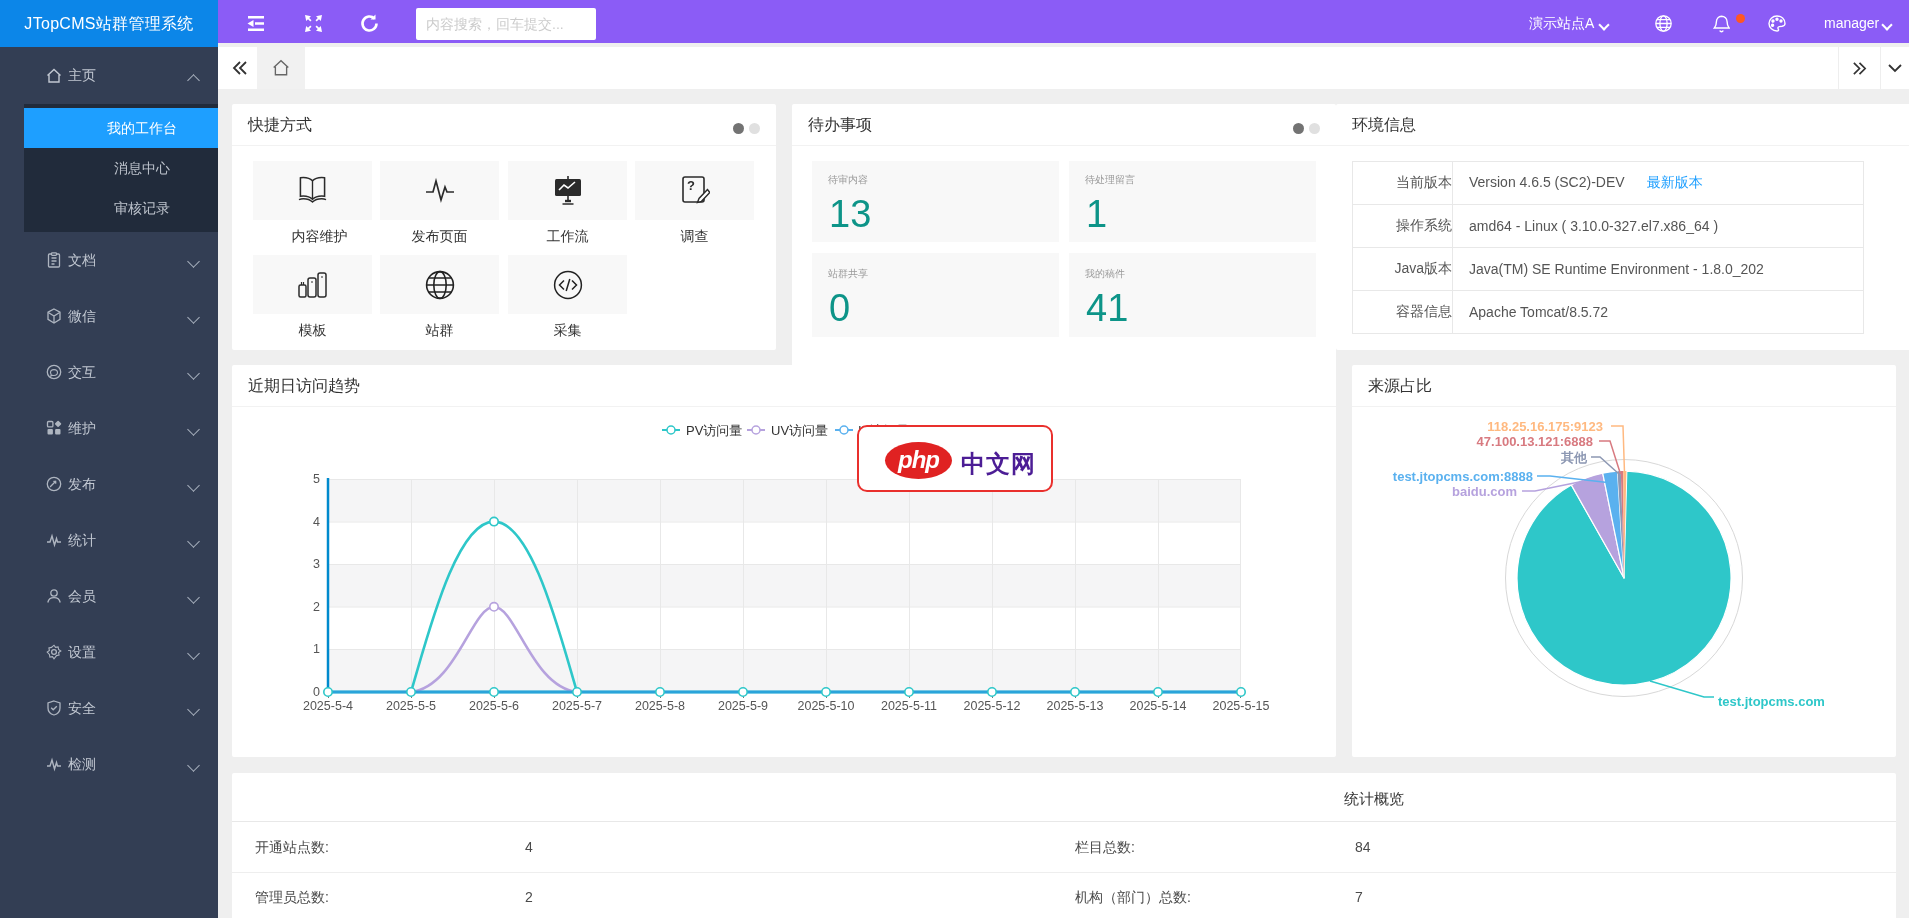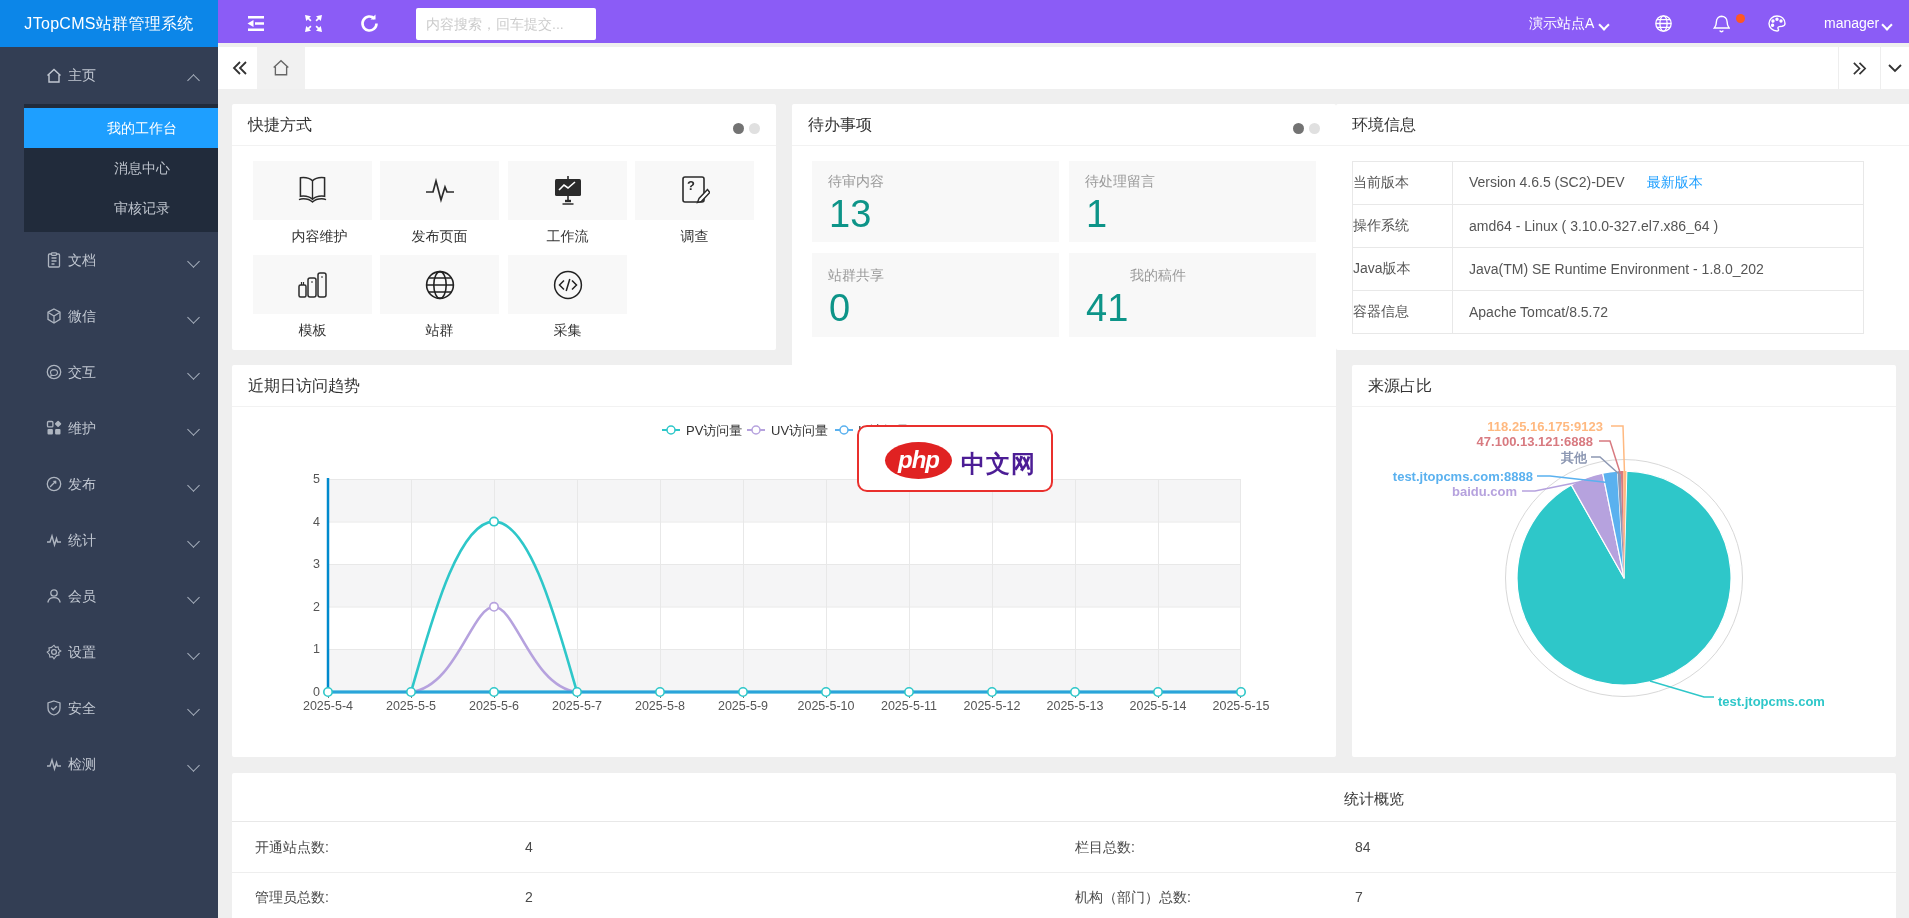--- a/index.html
+++ b/index.html
@@ -26,24 +26,24 @@
 .tbtn{position:absolute;top:0;height:42px;display:flex;align-items:center;justify-content:center;color:#444;}
 
 .main{position:absolute;left:218px;top:89px;width:1691px;height:829px;background:#efefef;}
 .card{position:absolute;background:#fff;border-radius:2px;}
 .chead{position:absolute;left:0;top:0;right:0;height:42px;line-height:42px;border-bottom:1px solid #f2f2f2;font-size:16px;color:#333;padding-left:16px;}
 .dots{position:absolute;top:19px;right:16px;line-height:0;}
 .dots i{display:inline-block;width:11px;height:11px;border-radius:50%;margin-left:5px;}
 .tile{position:absolute;background:#f8f8f8;}
 .tlabel{position:absolute;font-size:14px;color:#333;text-align:center;}
 .num{font-size:38px;color:#0D9488;}
-.glabel{font-size:14px;color:#9a9a9a;}
+.glabel{font-size:10px;color:#9a9a9a;}
 table.env{border-collapse:collapse;width:512px;}
 table.env td{border:1px solid #e8e8e8;height:43px;font-size:14px;color:#555;}
-table.env td.k{width:100px;text-align:left;color:#555;}
+table.env td.k{width:100px;text-align:right;color:#555;}
 table.env td.v{padding-left:16px;}
 .link{color:#1E9FFF;}
 .wm{position:absolute;left:857px;top:425px;width:196px;height:67px;background:#fff;border:2px solid #e9302d;border-radius:10px;z-index:40;}
 .wm .ell{position:absolute;left:26px;top:15px;width:67px;height:37px;background:#e02222;border-radius:50%;color:#fff;font-style:italic;font-weight:bold;font-size:24px;text-align:center;line-height:36px;letter-spacing:-1px;}
 .wm .zh{position:absolute;left:102px;top:21px;font-size:24px;font-weight:bold;color:#4c1d95;letter-spacing:1px;white-space:nowrap;}
 .statlbl{position:absolute;font-size:14px;color:#4a4a4a;}
 </style></head>
 <body>
 <div class="hdr">
   <div class="logo">JTopCMS站群管理系统</div>
@@ -281,21 +281,21 @@
     </div>
     <div class="tile" style="left:277px;top:57px;width:247px;height:81px;">
       <div class="glabel" style="position:absolute;left:16px;top:12px;">待处理留言</div>
       <div class="num" style="position:absolute;left:17px;top:32px;">1</div>
     </div>
     <div class="tile" style="left:20px;top:149px;width:247px;height:84px;">
       <div class="glabel" style="position:absolute;left:16px;top:14px;">站群共享</div>
       <div class="num" style="position:absolute;left:17px;top:34px;">0</div>
     </div>
     <div class="tile" style="left:277px;top:149px;width:247px;height:84px;">
-      <div class="glabel" style="position:absolute;left:16px;top:14px;margin-left:45px;">我的稿件</div>
+      <div class="glabel" style="position:absolute;left:16px;top:14px;">我的稿件</div>
       <div class="num" style="position:absolute;left:17px;top:34px;">41</div>
     </div>
   </div>
 
   <div class="card" style="left:1118px;top:15px;width:656px;height:246px;">
     <div class="chead">环境信息</div>
     <table class="env" style="position:absolute;left:16px;top:57px;">
       <tbody>
           <tr>
             <td class="k">当前版本</td>

